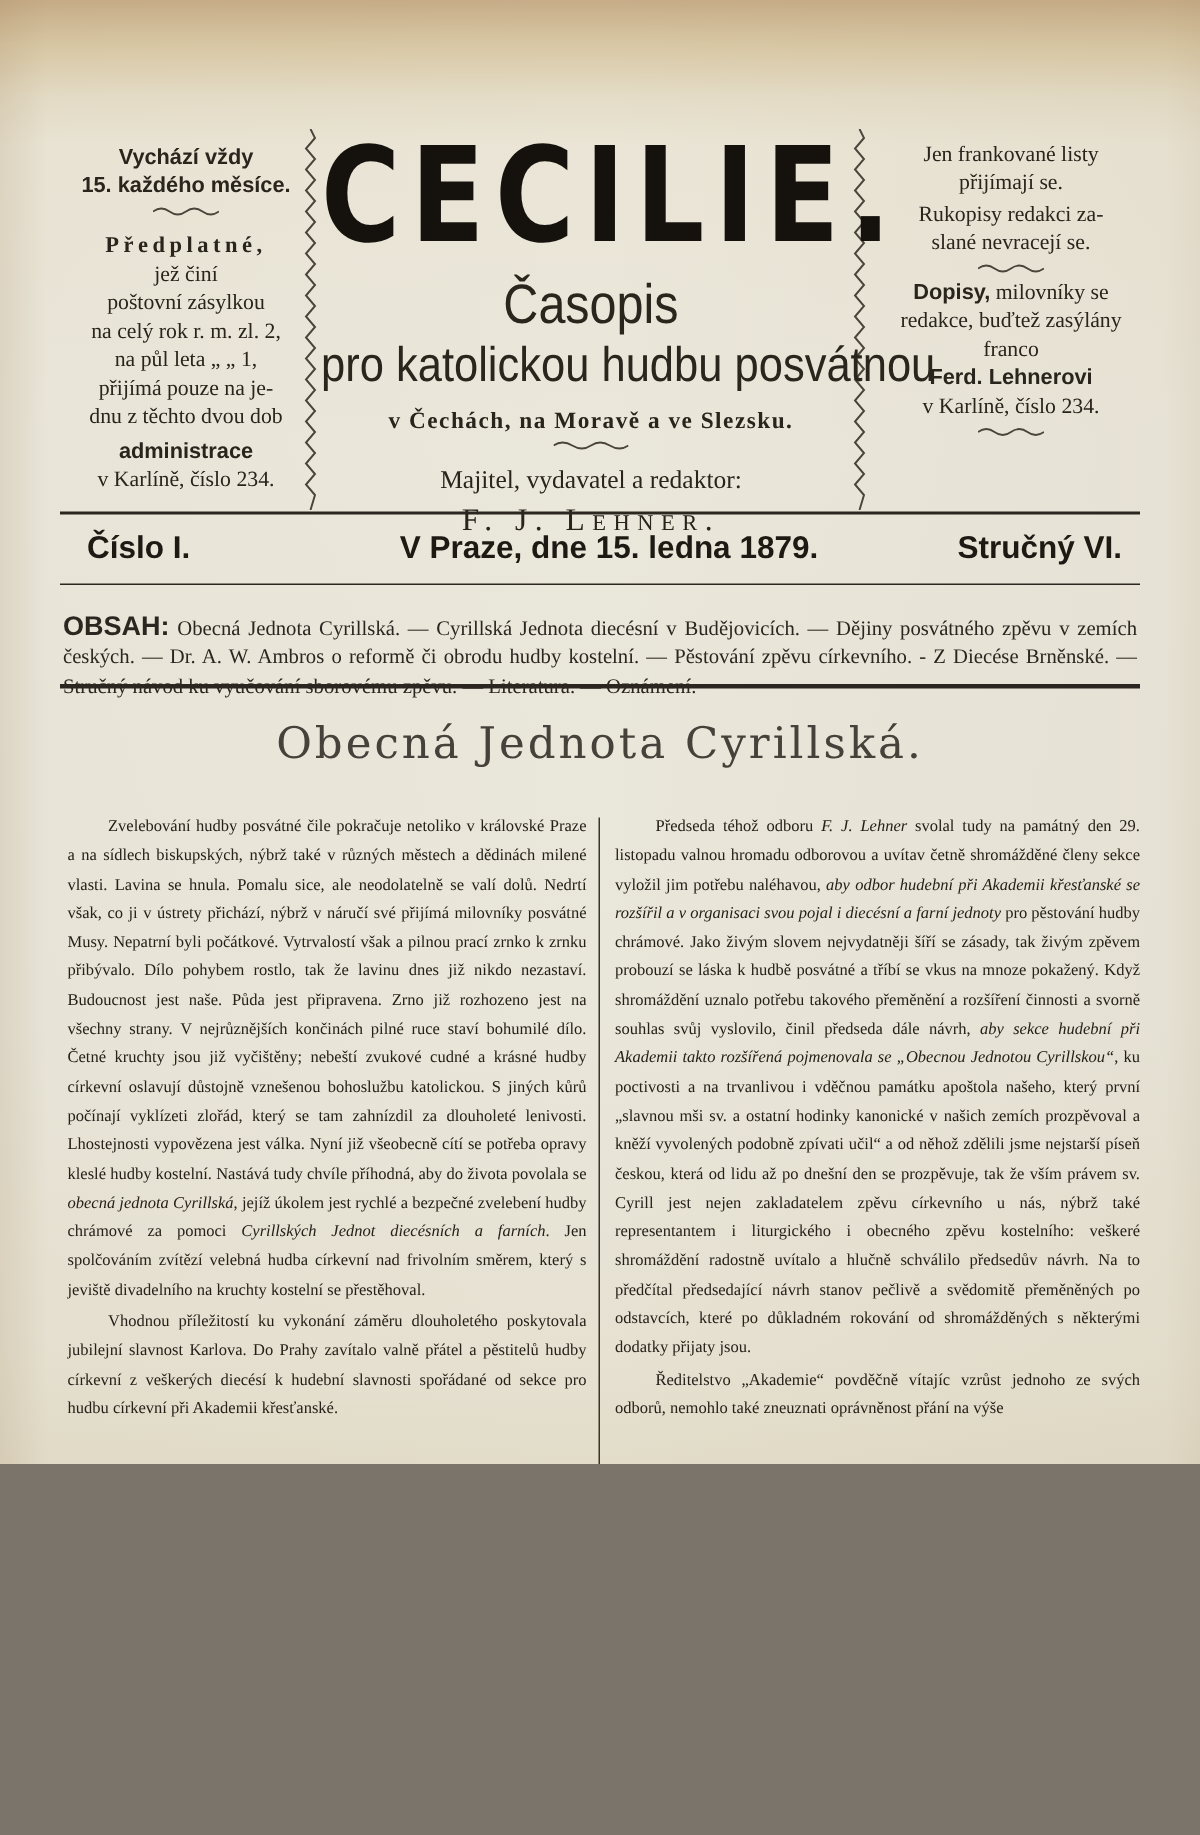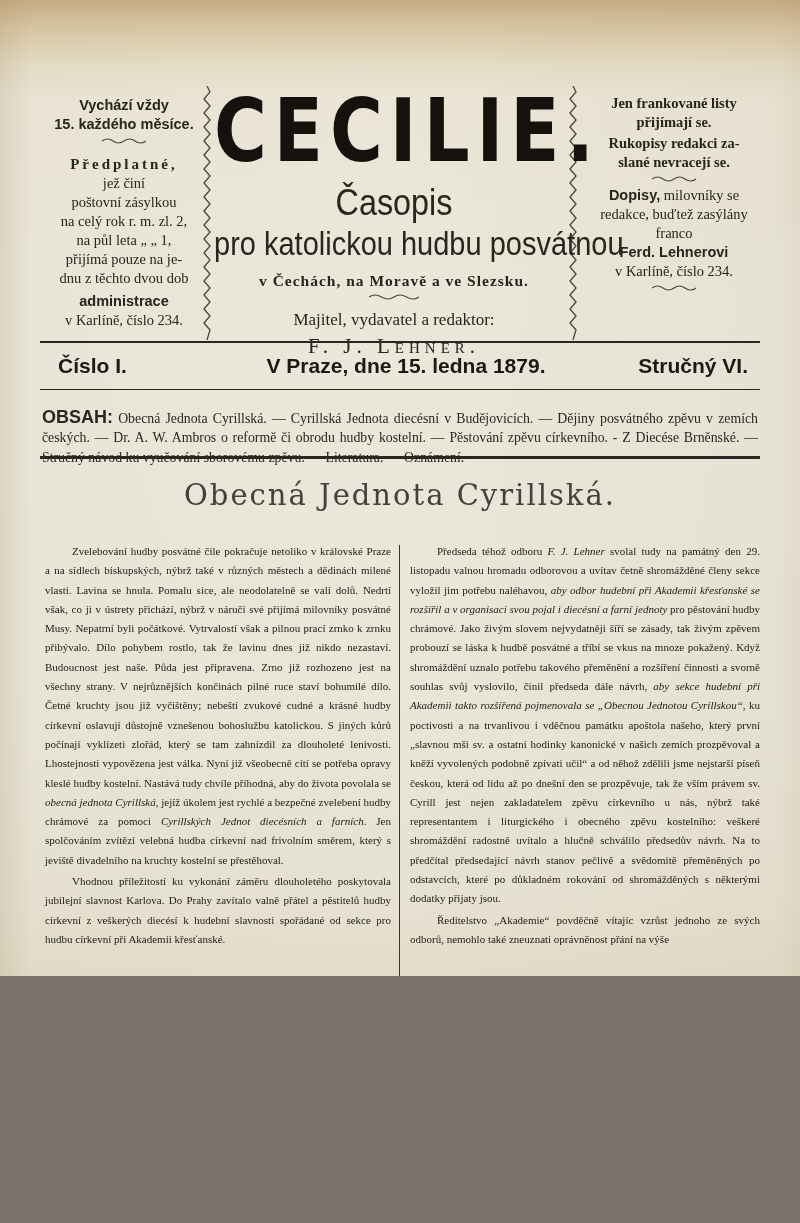--- a/index.html
+++ b/index.html
@@ -12,21 +12,21 @@
     color:#29241c;
     background:
       linear-gradient(90deg, rgba(160,130,90,0.18) 0%, rgba(160,130,90,0.02) 4%, rgba(160,130,90,0) 50%, rgba(160,130,90,0.05) 97%, rgba(160,130,90,0.12) 100%),
       linear-gradient(180deg, #c6ac87 0%, #d8c7a4 3%, #e4dcc6 6.5%, #eae5d6 10%, #eae7db 30%, #e9e6da 70%, #e6e1d1 93%, #e2dcc9 100%);
     font-family:"Liberation Serif", serif;
   }
   
   .mast-left{position:absolute;left:42px;top:96px;width:164px;text-align:center;line-height:19px;font-size:14.5px;}
   .mast-right{position:absolute;left:584px;top:94px;width:180px;text-align:center;line-height:19px;font-size:14.5px;}
   .gro-bold{font-family:"Liberation Sans",sans-serif;font-weight:bold;font-size:14.5px;}
-  .ser-bold{font-weight:bold;}
+  .ser-bold{font-weight:normal;}
   .sub-title{font-weight:bold;letter-spacing:3px;font-size:15px;margin-top:10px;}
   .squiggle{display:block;margin:3px auto 3px auto;}
   .mast-center{position:absolute;left:214px;top:84px;width:360px;text-align:center;}
   .big-title{
     font-family:"DejaVu Sans",sans-serif;font-weight:bold;
     font-size:72px;letter-spacing:7px;line-height:76px;color:#15110c;
     transform:scaleY(1.22);transform-origin:top center;white-space:nowrap;
   }
   .casopis{font-family:"Liberation Sans",sans-serif;font-size:33px;line-height:34px;margin-top:26px;color:#2a251d;transform:scale(0.98,1.12);}
   .pro-line{font-family:"Liberation Sans",sans-serif;font-size:29px;line-height:32px;margin-top:8px;color:#2a251d;white-space:nowrap;transform:scale(1,1.12);}

